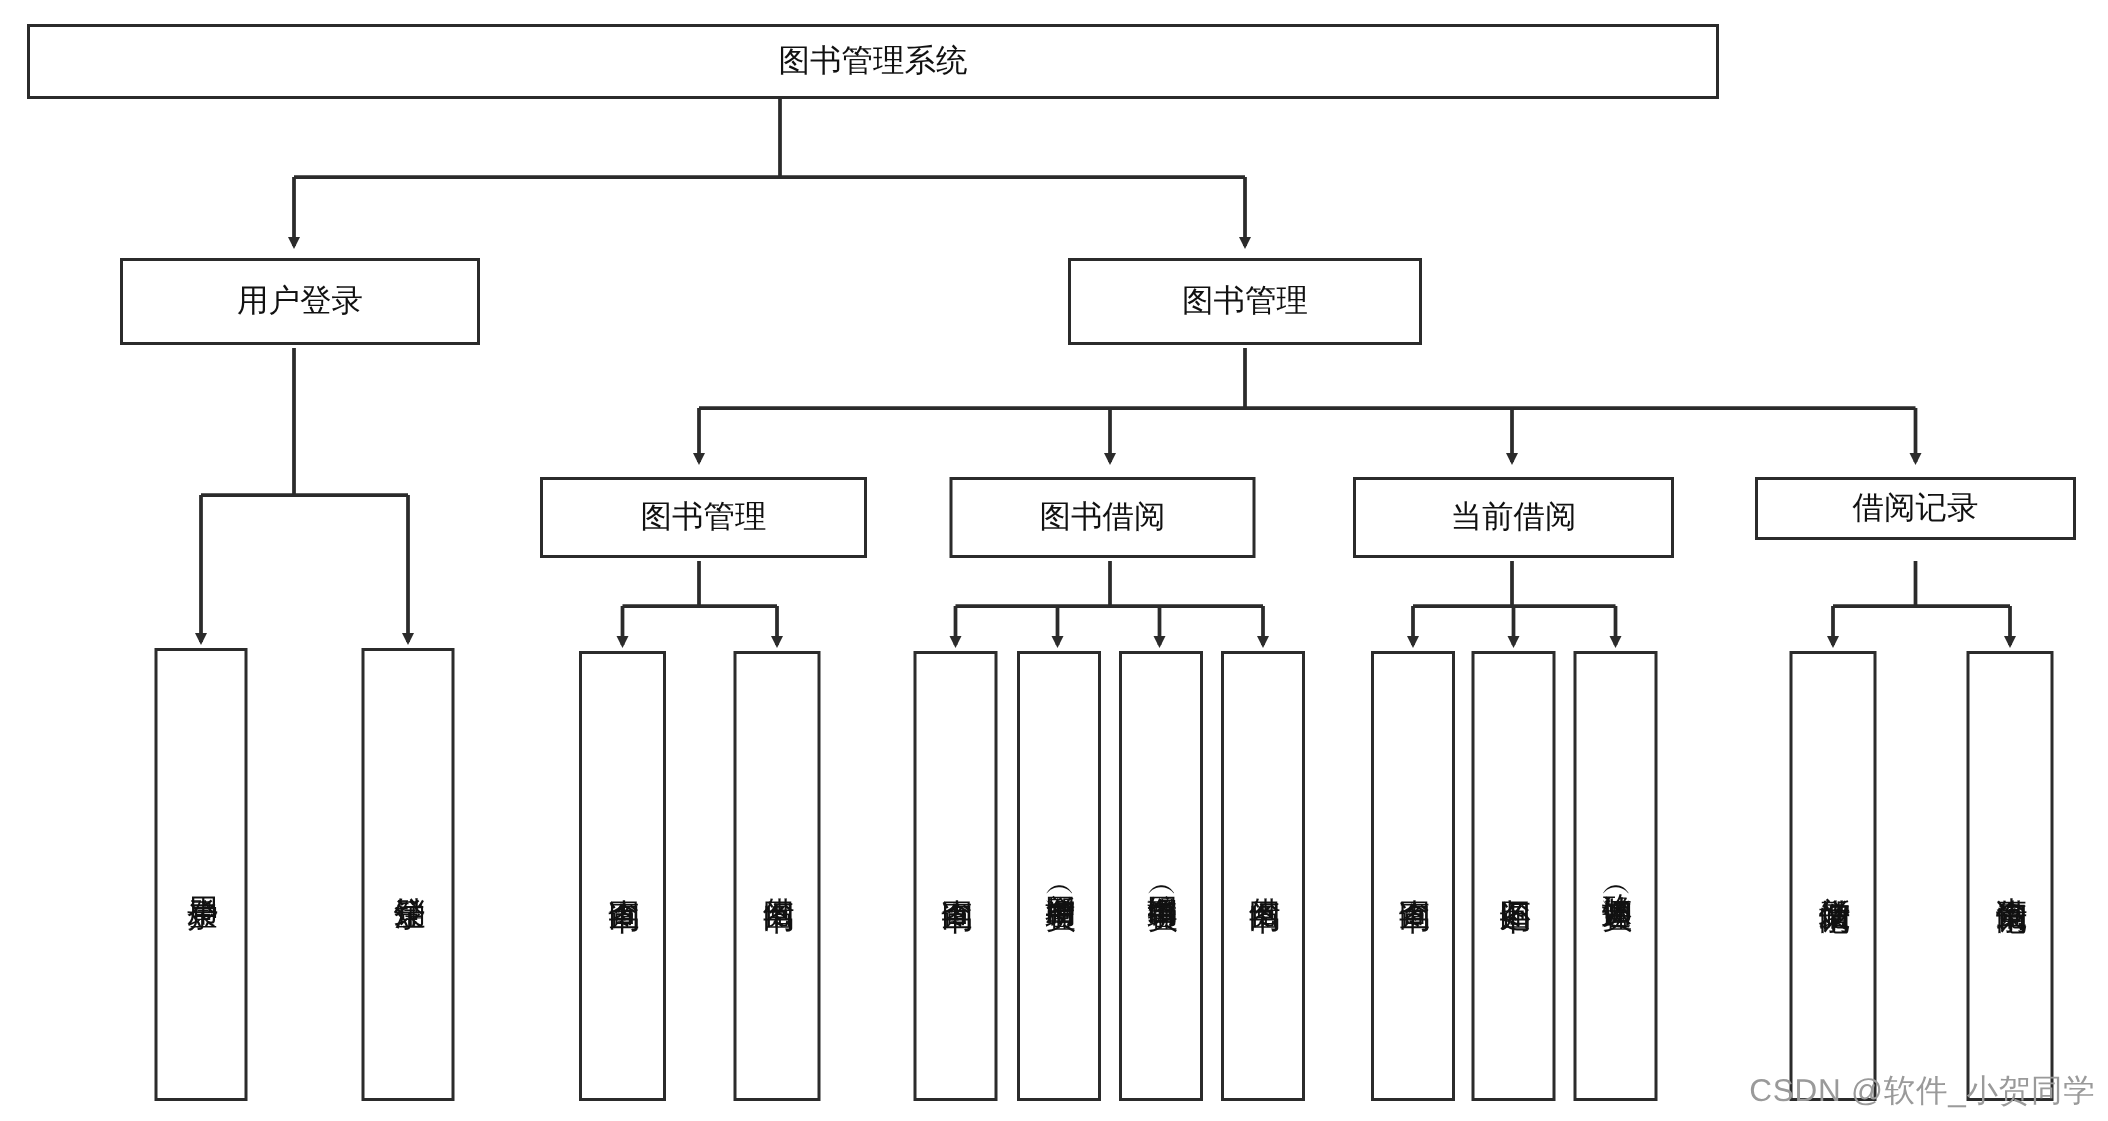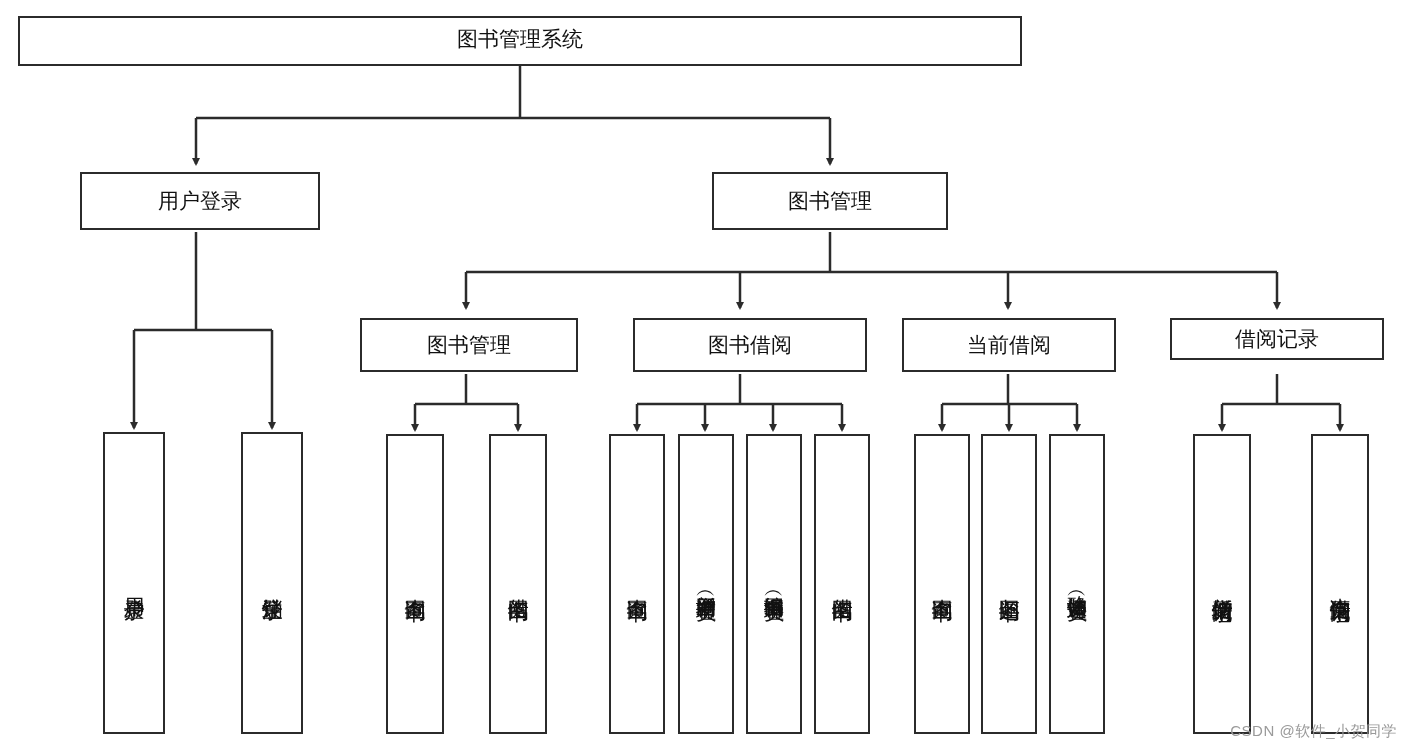--- a/index.html
+++ b/index.html
@@ -48,21 +48,21 @@
     letter-spacing: 1px;
     padding: 8px 2px;
   }
   .node.vert.narrow {
     font-size: 20px;
   }
   .watermark {
     position: absolute;
     right: 8px;
     bottom: 6px;
-    font-size: 15px;
+    font-size: 21px;
     color: #9a9a9a;
     letter-spacing: 0.5px;
   }
 </style>
 </head>
 <body>
 
 <div id="canvas">
 
   <svg class="lines" viewBox="0 0 1405 747">
@@ -108,35 +108,35 @@
       <path d="M1009,404 L1009,430" marker-end="url(#arrow)"></path>
       <path d="M1077,404 L1077,430" marker-end="url(#arrow)"></path>
 
       <path d="M1277,374 L1277,404"></path>
       <path d="M1222,404 L1340,404"></path>
       <path d="M1222,404 L1222,430" marker-end="url(#arrow)"></path>
       <path d="M1340,404 L1340,430" marker-end="url(#arrow)"></path>
     </g>
   </svg>
 
-  <div class="node horiz" style="left:18px; top:16px; width:1004px; height:50px;font-family:Liberation Mono, monospace;">
+  <div class="node horiz" style="left:18px; top:16px; width:1128px; height:50px;">
     <span>图书管理系统</span>
   </div>
 
   <div class="node horiz" style="left:80px; top:172px; width:240px; height:58px;">
     <span>用户登录</span>
   </div>
   <div class="node horiz" style="left:712px; top:172px; width:236px; height:58px;text-align:right;">
     <span>图书管理</span>
   </div>
 
   <div class="node horiz" style="left:360px; top:318px; width:218px; height:54px;">
     <span>图书管理</span>
   </div>
-  <div class="node horiz" style="left:633px; top:318px; width:234px; height:54px;">
+  <div class="node horiz" style="left:633px; top:318px; width:204px; height:54px;">
     <span>图书借阅</span>
   </div>
   <div class="node horiz" style="left:902px; top:318px; width:214px; height:54px;">
     <span>当前借阅</span>
   </div>
   <div class="node horiz" style="left:1170px; top:318px; width:214px; height:42px;">
     <span>借阅记录</span>
   </div>
 
   <div class="node vert" style="left:103px; top:432px; width:62px; height:302px;">

